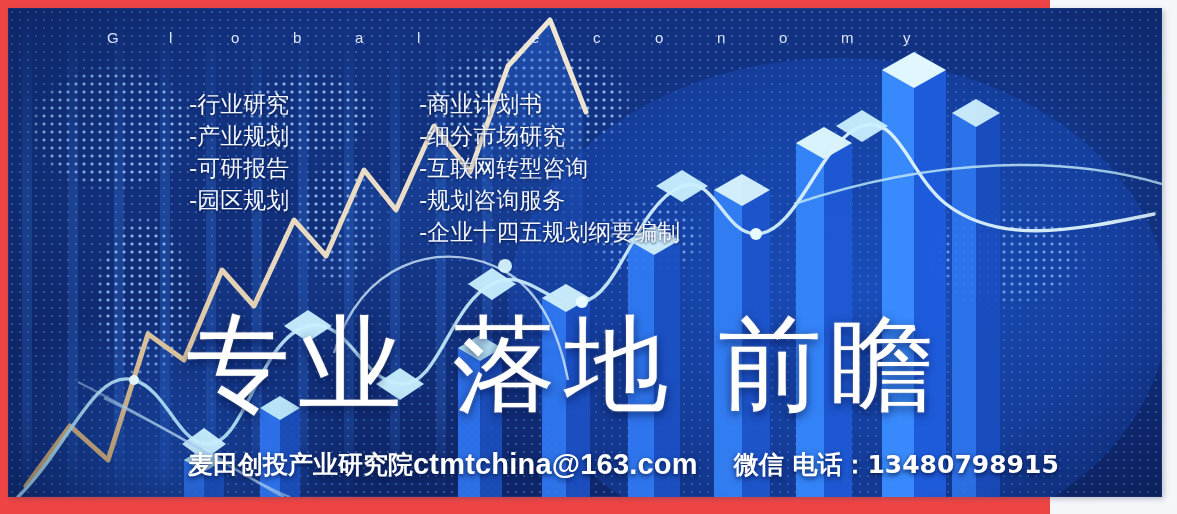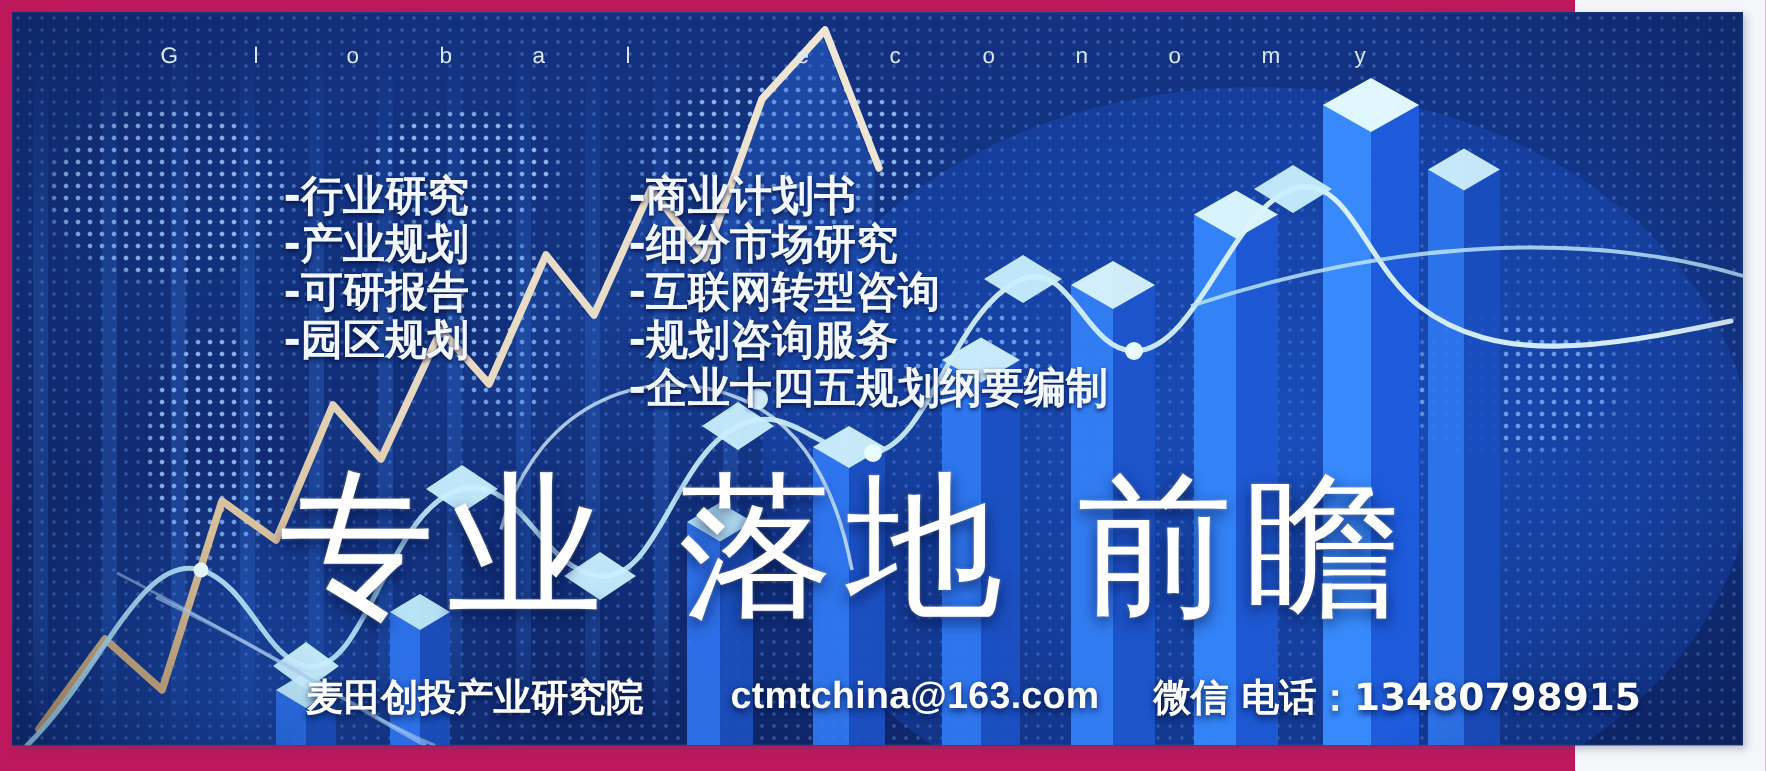--- a/index.html
+++ b/index.html
@@ -3,21 +3,21 @@
 <meta charset="utf-8">
 <title>Banner</title>
 <style>
   html,body{margin:0;padding:0;background:#f4f6fa;}
   body{width:1177px;height:514px;overflow:hidden;
        font-family:"Liberation Sans","DejaVu Sans",sans-serif;}
 
   
   #banner{
     position:absolute;left:0;top:0;width:1050px;height:514px;
-    background:#be185d;
+    background:#ef4444;
   }
   #stage{
     position:absolute;left:8px;top:8px;width:1154px;height:489px;
     overflow:hidden;
     background:
       radial-gradient(ellipse 620px 420px at 74% 58%, rgba(30,95,220,.55) 0%, rgba(20,60,160,.15) 55%, rgba(10,34,110,0) 78%),
       linear-gradient(180deg,#12307d 0%,#12327f 28%,#112c74 62%,#0e2566 100%);
     box-shadow:0 0 0 1px rgba(255,255,255,.06) inset,
                2px 2px 5px rgba(60,70,100,.30);
   }
@@ -78,47 +78,46 @@
 
   
   .globalword{
     position:absolute;top:4px;left:68px;width:1020px;
     font-size:15px;letter-spacing:1px;color:#dbe6fb;
     text-align:left;white-space:pre;
   }
   .globalword span{display:inline-block;}
 
   .svc{
-    position:absolute;color:#f2f6ff;font-weight:bold;
-    font-size:28px;line-height:32px;white-space:nowrap;
+    position:absolute;color:#f2f6ff;font-weight:normal;
+    font-size:23px;line-height:32px;white-space:nowrap;
     text-shadow:0 1px 3px rgba(0,14,60,.85);
     font-family:"DejaVu Sans","Liberation Sans",sans-serif;
-    margin-top:27px;
   }
   #svc-left{left:181px;top:80px;}
   #svc-right{left:411px;top:80px;}
   .svc div{height:32px;}
 
   .headline{
     position:absolute;left:178px;top:296px;width:880px;height:120px;
     font-size:104px;line-height:120px;font-weight:normal;
     color:#ffffff;letter-spacing:8px;white-space:nowrap;
     font-family:"DejaVu Sans","Liberation Sans",sans-serif;
     text-shadow:0 3px 10px rgba(2,18,70,.75), 0 0 2px rgba(255,255,255,.5);
   }
   .headline .gap{display:inline-block;width:42px;}
 
   .footrow{
     position:absolute;left:180px;top:440px;width:960px;height:34px;
     color:#ffffff;font-weight:bold;white-space:nowrap;
     text-shadow:0 2px 5px rgba(2,16,60,.85);
   }
-  .footrow span{display:inline-block;vertical-align:middle;margin-left:16px;}
+  .footrow span{display:inline-block;vertical-align:middle;}
   #foot-org{font-size:25px;font-family:"DejaVu Sans","Liberation Sans",sans-serif;}
-  #foot-mail{font-size:25px;margin-left:58px;letter-spacing:.2px;
+  #foot-mail{font-size:29px;letter-spacing:.2px;
              font-family:"Liberation Sans",sans-serif;}
   #foot-phone{font-size:25px;margin-left:36px;
               font-family:"DejaVu Sans","Liberation Sans",sans-serif;}
 </style>
 </head>
 <body>
 
 <div id="banner">
   <div id="stage">
 

